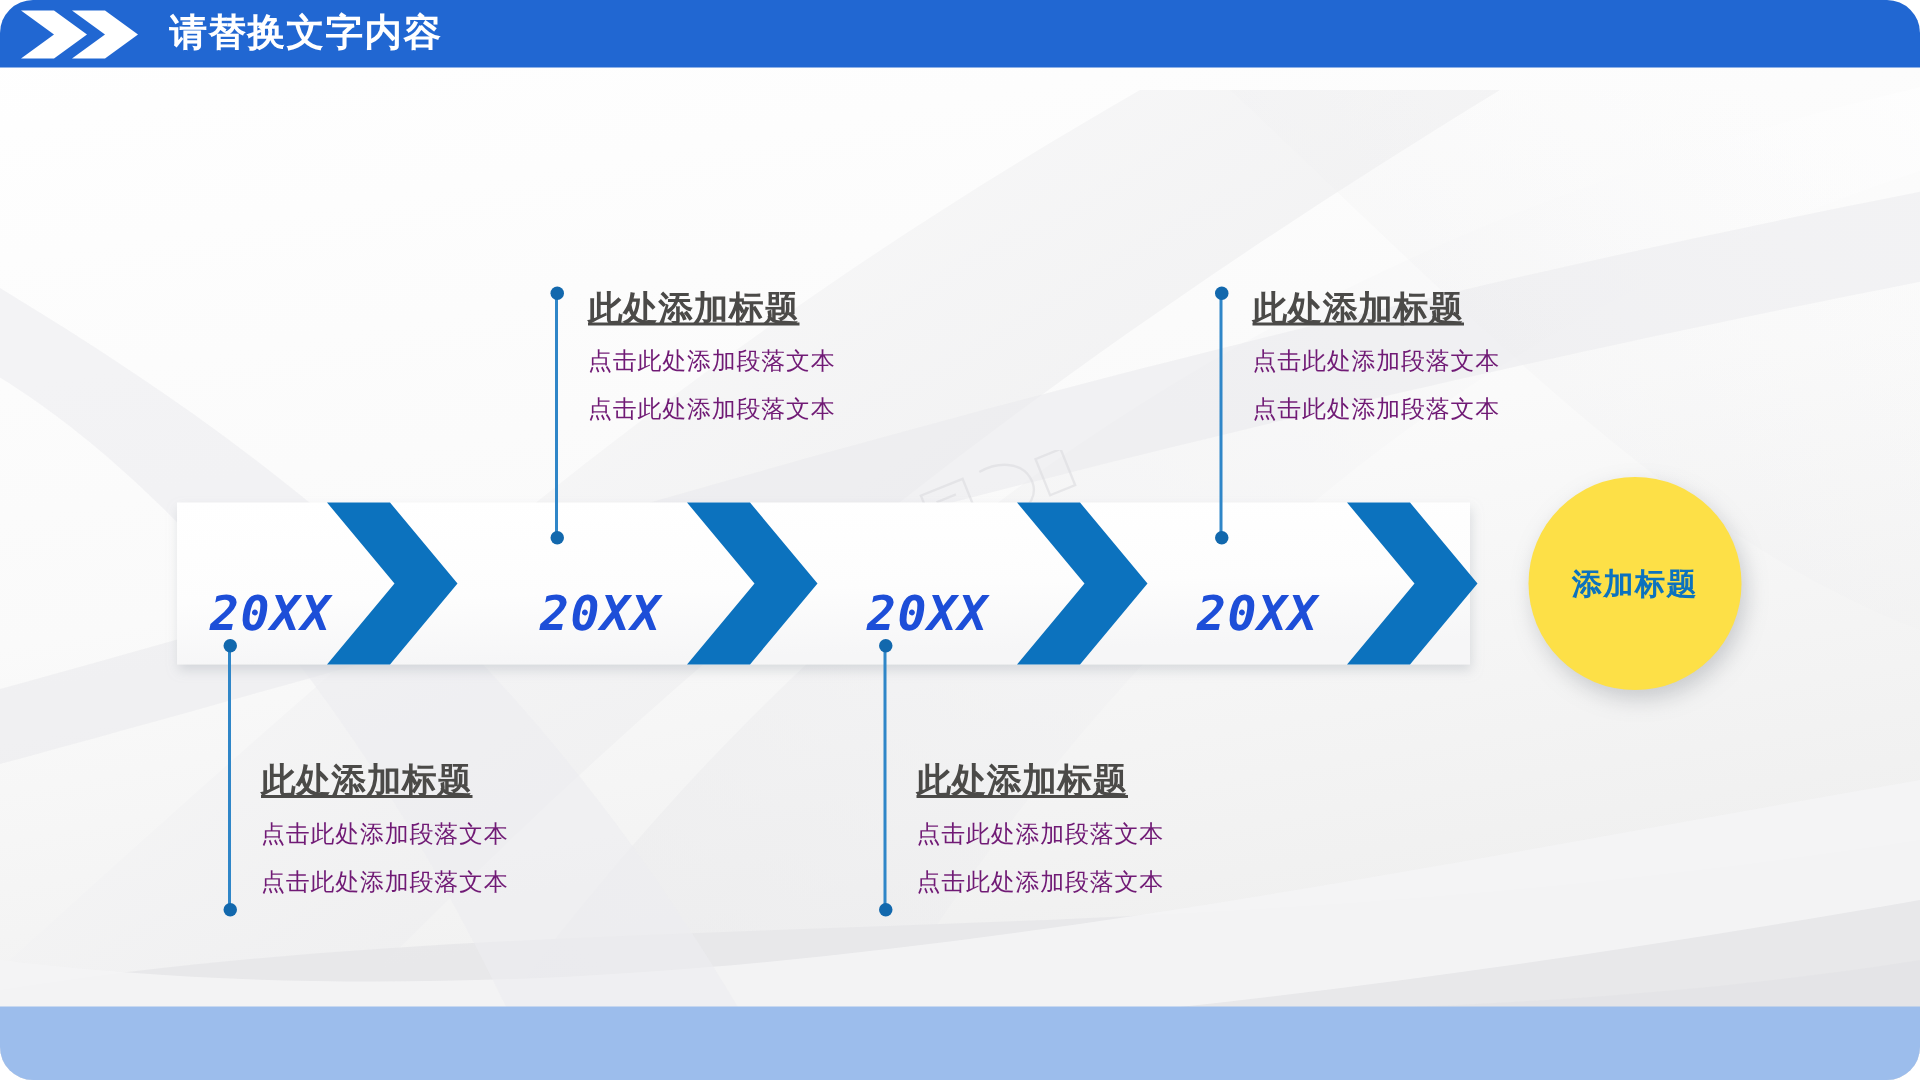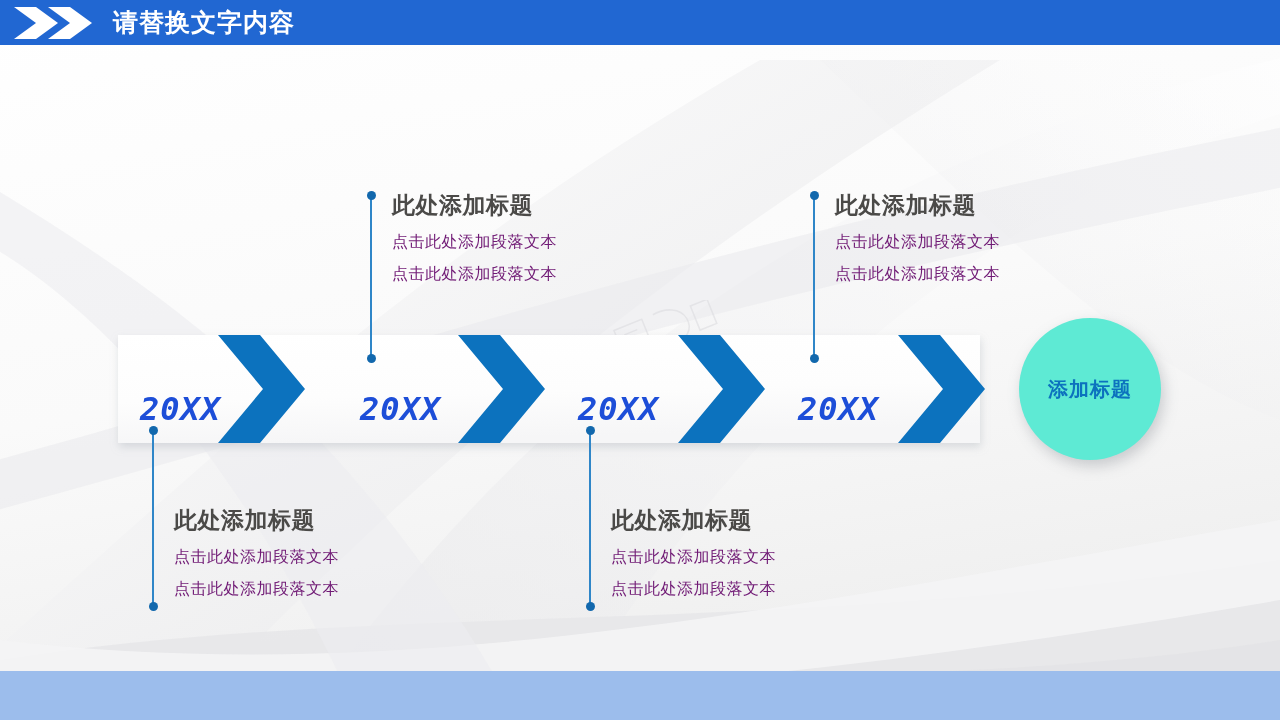--- a/index.html
+++ b/index.html
@@ -7,20 +7,21 @@
     padding: 0;
     background: #ffffff;
   }
   #slide {
     position: relative;
     width: 1280px;
     height: 720px;
     overflow: hidden;
     background: #fdfdfd;
     font-family: "Liberation Sans", "DejaVu Sans", sans-serif;
+    border-radius: 22px;
   }
 
   
   .bg-layer {
     position: absolute;
     left: 0; top: 0;
     width: 1280px;
     height: 720px;
     z-index: 0;
   }
@@ -97,21 +98,21 @@
   }
 
   
   .end-circle {
     position: absolute;
     left: 1019px;
     top: 318px;
     width: 142px;
     height: 142px;
     border-radius: 50%;
-    background: #5eead4;
+    background: #fde047;
     box-shadow: 3px 6px 14px rgba(120,125,135,0.35);
     z-index: 4;
     display: flex;
     align-items: center;
     justify-content: center;
   }
   .end-circle-label {
     font-size: 20px;
     font-weight: bold;
     color: #0c72be;
@@ -142,20 +143,21 @@
     position: absolute;
     left: 22px;
   }
   .callout-title {
     font-size: 23px;
     font-weight: bold;
     color: #4b4a48;
     white-space: nowrap;
     letter-spacing: 0.5px;
     line-height: 30px;
+    text-decoration: underline;
   }
   .callout-body {
     font-size: 16px;
     color: #701a75;
     white-space: nowrap;
     letter-spacing: 0.5px;
     margin-top: 11px;
     line-height: 21px;
   }
 </style>

